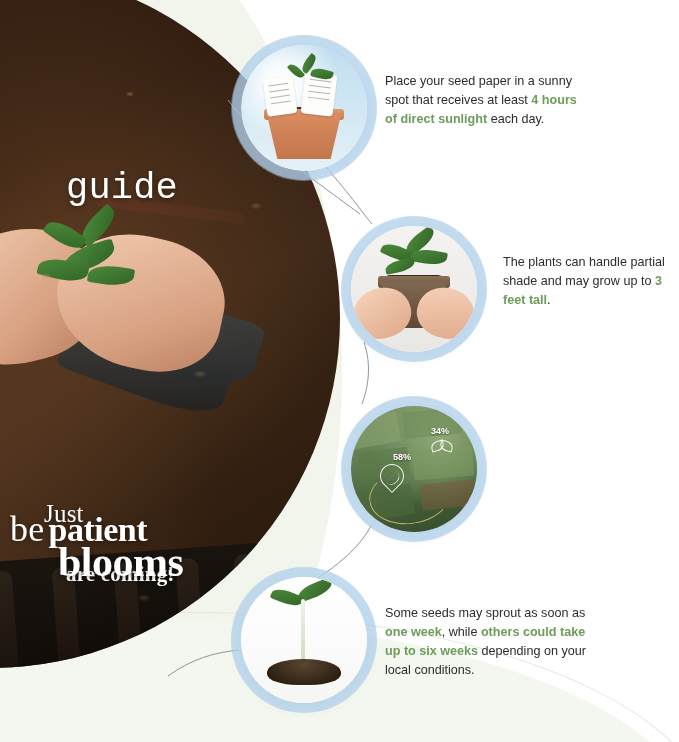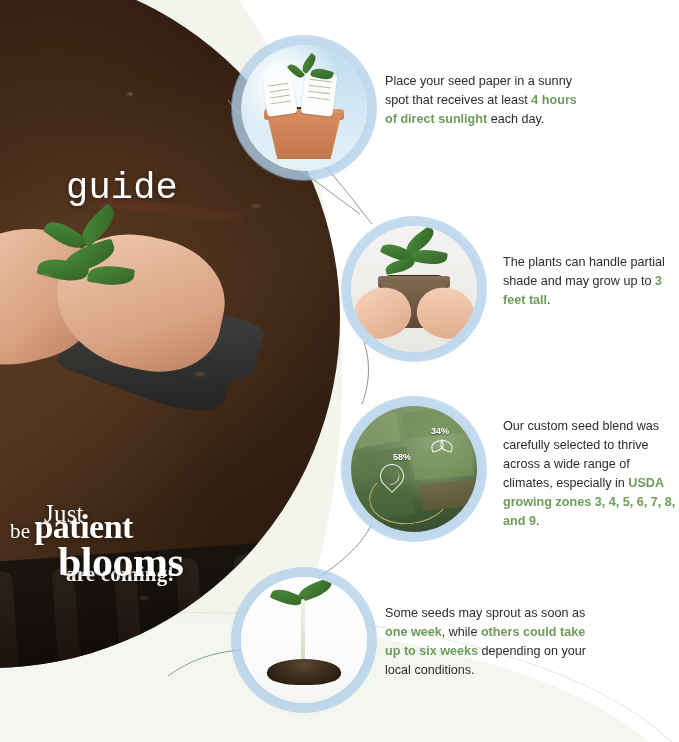--- a/index.html
+++ b/index.html
@@ -68,21 +68,21 @@
   .leaf{position:absolute;background:linear-gradient(150deg,#4f8c3c,#2f6325);
         border-radius:62% 10% 62% 10%;}
 
   
   .hl{position:absolute;color:#fff;font-family:"Liberation Serif","DejaVu Serif",serif;
       letter-spacing:.2px;text-shadow:0 1px 5px rgba(0,0,0,.45);}
   #h-plant{left:50px;top:168px;font-size:37px;line-height:40px;font-weight:400;}
   #h-plant .l2{display:block;margin-left:16px;font-family:Liberation Mono, monospace;}
   #h-just{left:44px;top:500px;font-size:25px;font-weight:400;}
   #h-bepat{left:10px;top:508px;}
-  #h-bepat .be{font-size:21px;}
+  #h-bepat .be{font-size:36px;}
   #h-bepat .patient{font-size:34px;font-weight:700;letter-spacing:-.5px;}
   #h-blooms{left:58px;top:538px;font-size:42px;font-weight:700;letter-spacing:-.5px;}
   #h-coming{left:66px;top:562px;font-size:21px;font-weight:700;}
 
   
   .connector{position:absolute;left:0;top:0;width:679px;height:742px;}
 
   
   .node{position:absolute;width:126px;height:126px;border-radius:50%;overflow:hidden;
         box-shadow:0 0 0 9px rgba(190,217,238,.55), 0 0 0 10px rgba(150,190,226,.5),
@@ -263,23 +263,20 @@
       <div class="ov" style="left:42px;top:46px">58%</div>
       <div class="drop" style="left:29px;top:58px"></div>
       <div class="ov" style="left:80px;top:20px">34%</div>
       <div class="sproutic" style="left:80px;top:32px">
         <i style="left:0;top:3px;border-radius:60% 0 60% 0;transform:rotate(-14deg)"></i>
         <i style="left:9px;top:3px;border-radius:0 60% 0 60%;transform:rotate(14deg)"></i>
       </div>
       <div class="arc" style="left:18px;top:62px;width:80px;height:54px;transform:rotate(-8deg)"></div>
     </div>
   </div>
-  <div class="copy" id="copy3">
-    <span>Our custom seed blend was carefully selected to thrive across a wide range of climates, especially in </span><b>USDA growing zones 3, 4, 5, 6, 7, 8, and 9</b><span>.</span>
-  </div>
 
   <div class="node" id="node4">
     <div class="photo">
       <div class="leaf" style="left:56px;top:6px;width:36px;height:14px;transform:rotate(-20deg)"></div>
       <div class="leaf" style="left:30px;top:14px;width:32px;height:13px;transform:rotate(22deg)"></div>
       <div class="stem"></div>
       <div class="mound"></div>
     </div>
   </div>
   <div class="copy" id="copy4">

